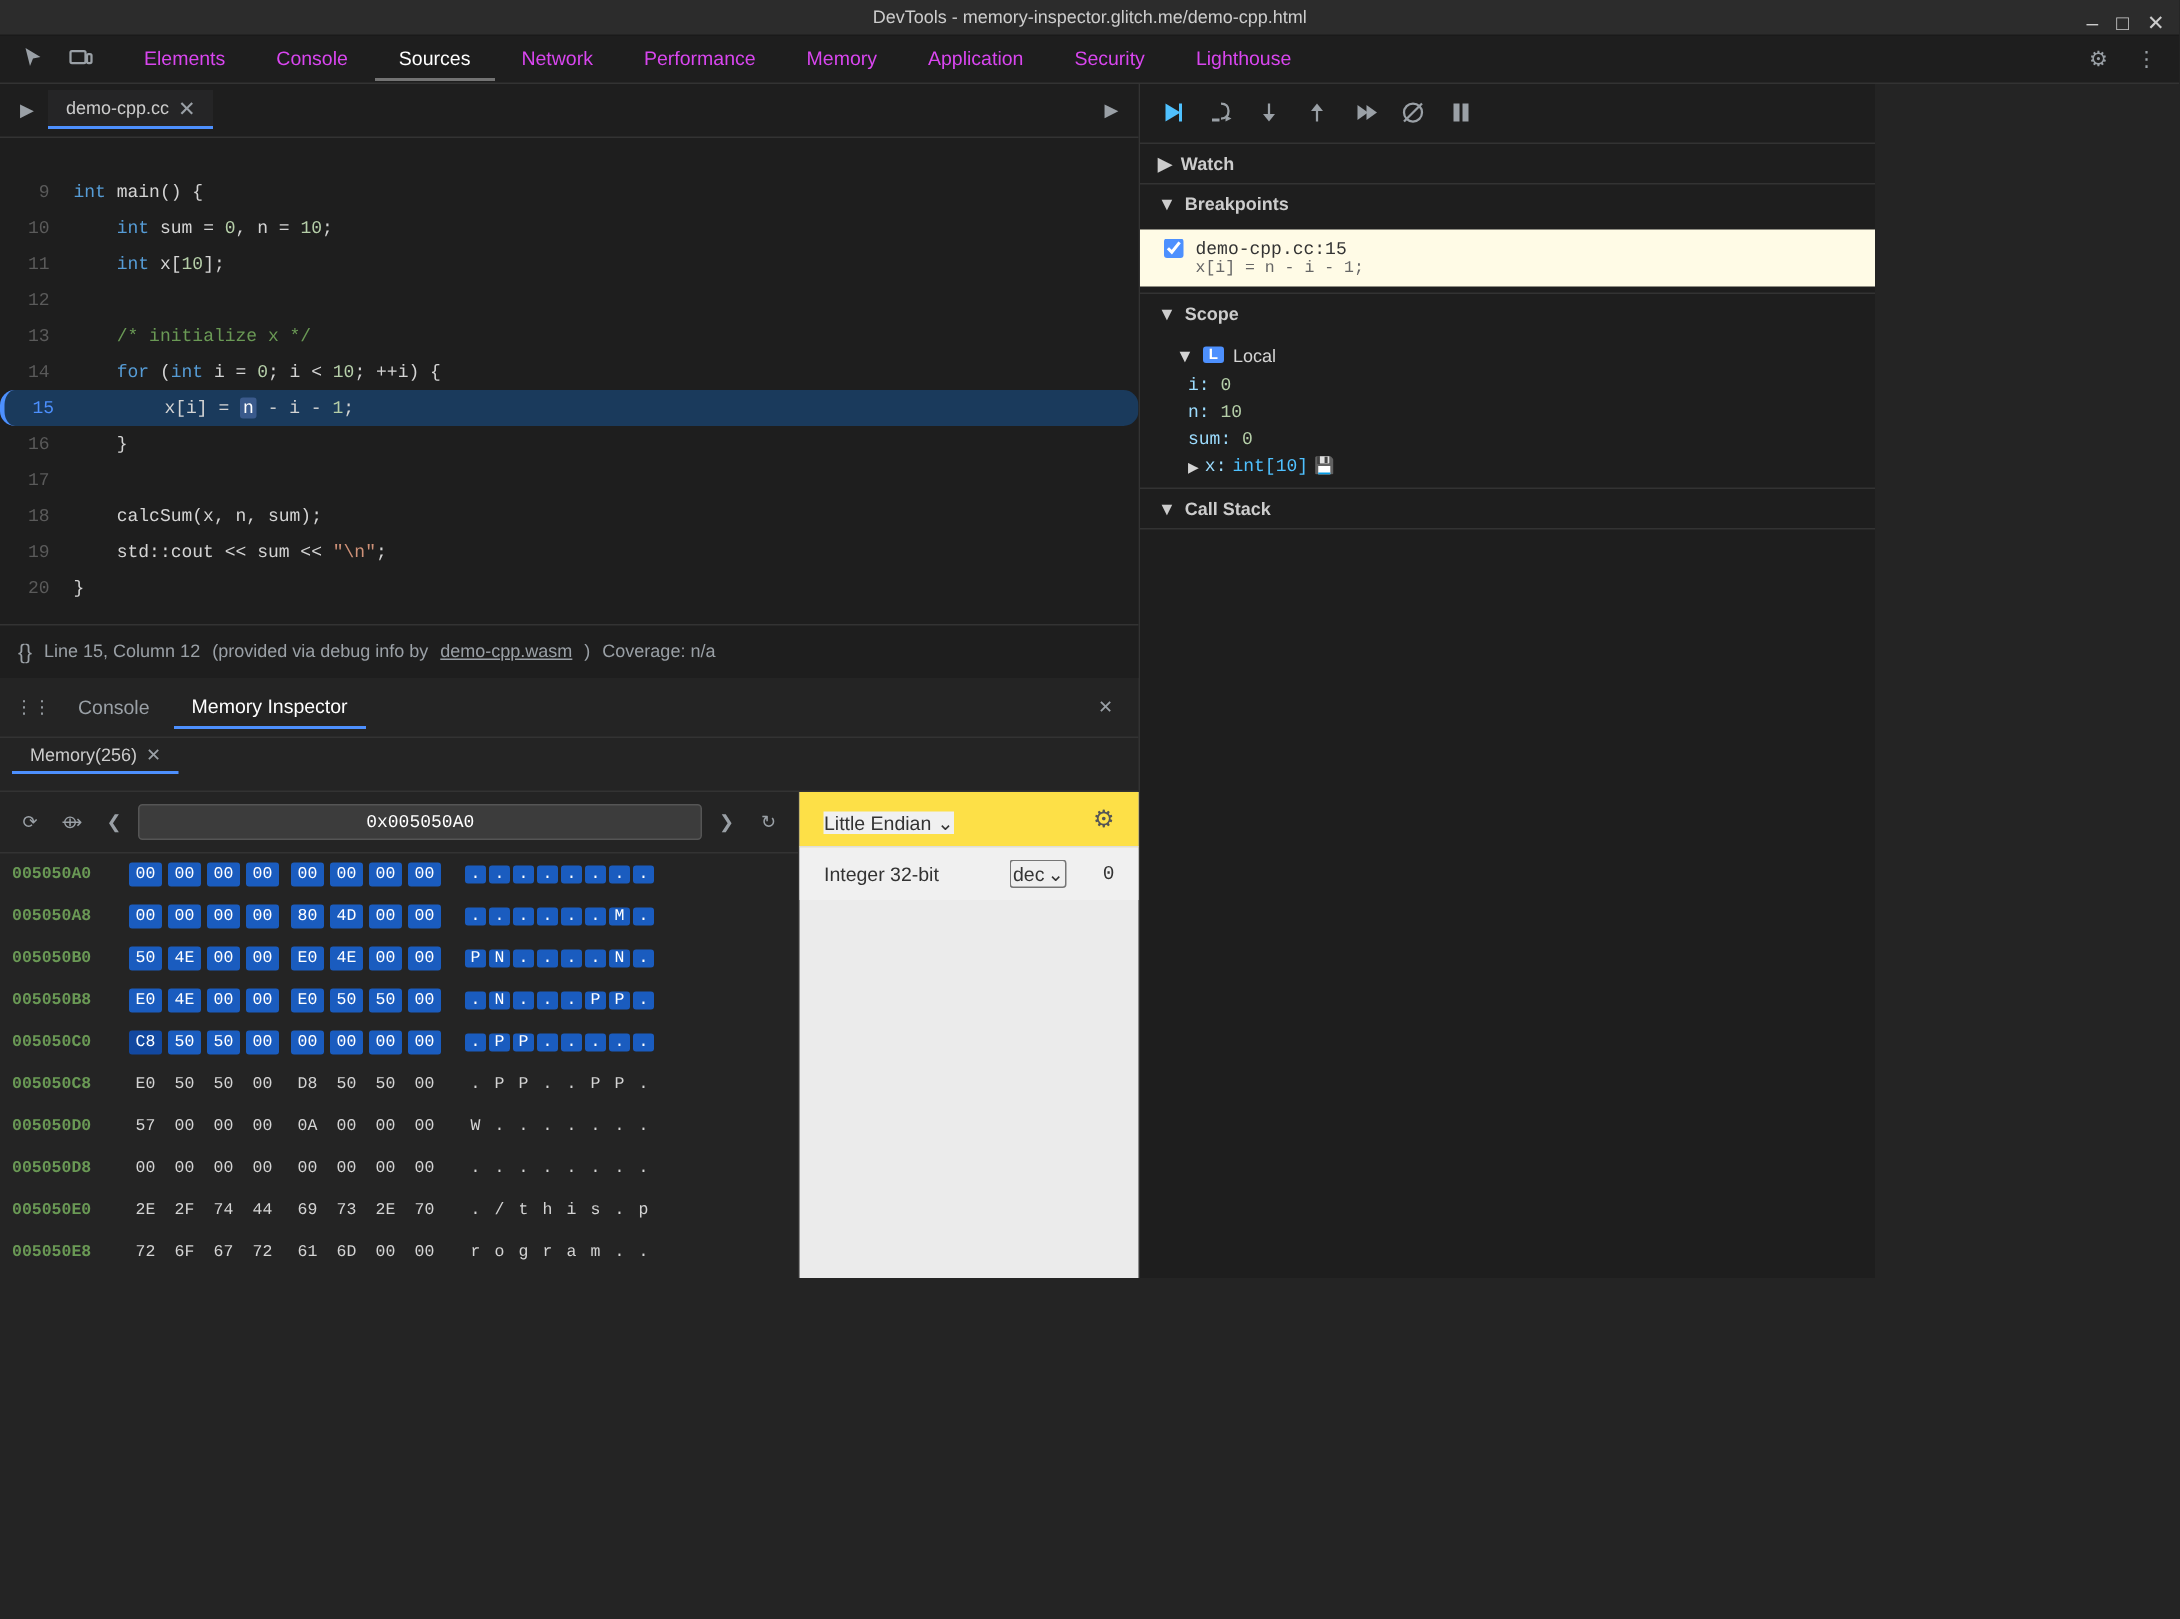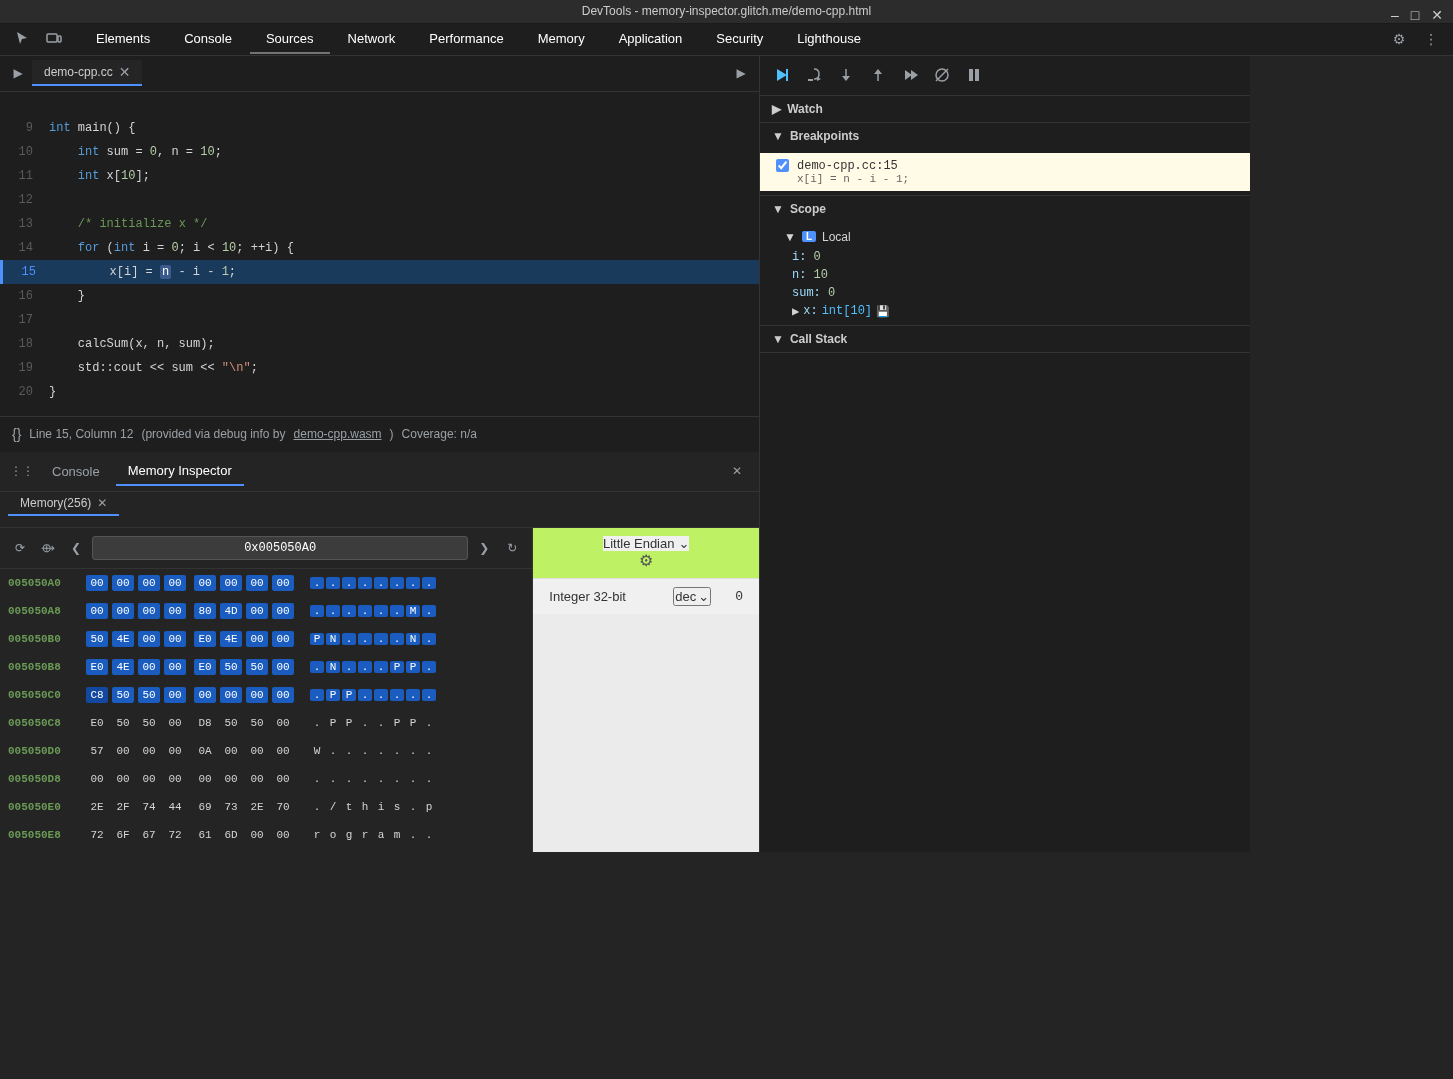--- a/index.html
+++ b/index.html
@@ -8,21 +8,21 @@
     
     .titlebar { background: #2c2c2c; height: 30px; display: flex; align-items: center; justify-content: center; color: #ccc; font-size: 12px; border-bottom: 1px solid #1a1a1a; }
     .titlebar-controls { position: absolute; right: 10px; top: 0; display: flex; align-items: center; height: 30px; gap: 12px; }
     .titlebar-btn { color: #ccc; font-size: 14px; cursor: pointer; }
 
     
     .topnav { background: #1e1e1e; height: 40px; display: flex; align-items: center; padding: 0 8px; border-bottom: 1px solid #333; }
     .topnav-icons { display: flex; gap: 4px; margin-right: 12px; }
     .topnav-icon { width: 28px; height: 28px; display: flex; align-items: center; justify-content: center; color: #9aa0a6; font-size: 16px; border-radius: 3px; cursor: pointer; }
     .topnav-tabs { display: flex; gap: 2px; }
-    .topnav-tab { padding: 6px 16px; color: #ffffff; cursor: pointer; font-size: 13px; border-radius: 3px 3px 0 0; }
+    .topnav-tab { padding: 6px 16px; color: #d946ef; cursor: pointer; font-size: 13px; border-radius: 3px 3px 0 0; }
     .topnav-tab.active { color: #fff; border-bottom: 2px solid #737373; }
     .topnav-right { margin-left: auto; display: flex; gap: 4px; }
     .topnav-right-icon { width: 28px; height: 28px; display: flex; align-items: center; justify-content: center; color: #9aa0a6; font-size: 14px; cursor: pointer; }
 
     
     .main-area { display: flex; height: calc(1079px - 30px - 40px); }
 
     
     .left-panel { width: 760px; display: flex; flex-direction: column; border-right: 1px solid #333; }
 
@@ -35,21 +35,21 @@
 
     
     .debug-toolbar { background: #1e1e1e; height: 40px; display: flex; align-items: center; padding: 0 8px; gap: 4px; border-bottom: 1px solid #333; }
     .debug-btn { width: 28px; height: 28px; display: flex; align-items: center; justify-content: center; color: #9aa0a6; cursor: pointer; font-size: 16px; }
     .debug-btn.blue { color: #4fc1ff; }
     .debug-btn svg { width: 16px; height: 16px; }
 
     
     .code-area { flex: 1; background: #1e1e1e; overflow-y: auto; font-family: 'Courier New', monospace; font-size: 12px; line-height: 24px; position: relative; }
     .code-line { display: flex; align-items: flex-start; }
-    .code-line.current { background: #1a3a5c; border-left: 2px solid #4d90fe; }
+    .code-line.current { background: #1a3a5c; border-left: 2px solid #4d90fe; border-radius: 10px; }
     .line-num { width: 45px; min-width: 45px; color: #5a5a5a; text-align: right; padding-right: 12px; user-select: none; font-size: 12px; }
     .line-content { color: #d4d4d4; white-space: pre; padding-left: 4px; }
     .kw { color: #569cd6; }
     .cm { color: #6a9955; }
     .str { color: #ce9178; }
     .num { color: #b5cea8; }
 
     
     .status-bar { background: #1e1e1e; height: 36px; display: flex; align-items: center; padding: 0 12px; gap: 8px; border-top: 1px solid #333; color: #9aa0a6; font-size: 12px; }
     .status-link { color: #9aa0a6; text-decoration: underline; cursor: pointer; }
@@ -101,21 +101,21 @@
     .bp-item { padding: 6px 16px; display: flex; align-items: flex-start; gap: 8px; background: #fffbe6; }
     .bp-text { color: #333; font-size: 12px; font-family: 'Courier New', monospace; }
     .scope-local { display: flex; align-items: center; gap: 6px; padding: 4px 24px; }
     .scope-l-badge { background: #4d90fe; color: #fff; padding: 0 4px; border-radius: 2px; font-size: 10px; font-weight: bold; }
     .scope-var { padding: 2px 32px; font-family: 'Courier New', monospace; font-size: 12px; color: #d4d4d4; }
     .scope-var-name { color: #9cdcfe; }
     .scope-var-val { color: #b5cea8; }
     .scope-var-arr { color: #4fc1ff; }
 
     
-    .endian-bar { background: #bef264; padding: 8px 16px; display: flex; align-items: center; justify-content: space-between; border-bottom: 1px solid #ddd; flex-direction: column; }
+    .endian-bar { background: #fde047; padding: 8px 16px; display: flex; align-items: flex-end; justify-content: space-between; border-bottom: 1px solid #ddd; }
     .endian-select { display: flex; align-items: center; gap: 4px; color: #333; font-size: 13px; cursor: pointer; background: #f0f0f0; border: none; font-family: inherit; }
     .settings-icon { color: #555; cursor: pointer; font-size: 16px; }
     .type-row { background: #f0f0f0; padding: 8px 16px; display: flex; align-items: center; gap: 24px; color: #333; font-size: 13px; }
     .type-name { color: #333; min-width: 100px; }
     .dec-select { display: flex; align-items: center; gap: 2px; color: #333; font-size: 13px; cursor: pointer; }
     .type-value { color: #333; font-family: 'Courier New', monospace; }
 
     
     ::-webkit-scrollbar { width: 6px; height: 6px; }
     ::-webkit-scrollbar-track { background: #1e1e1e; }

